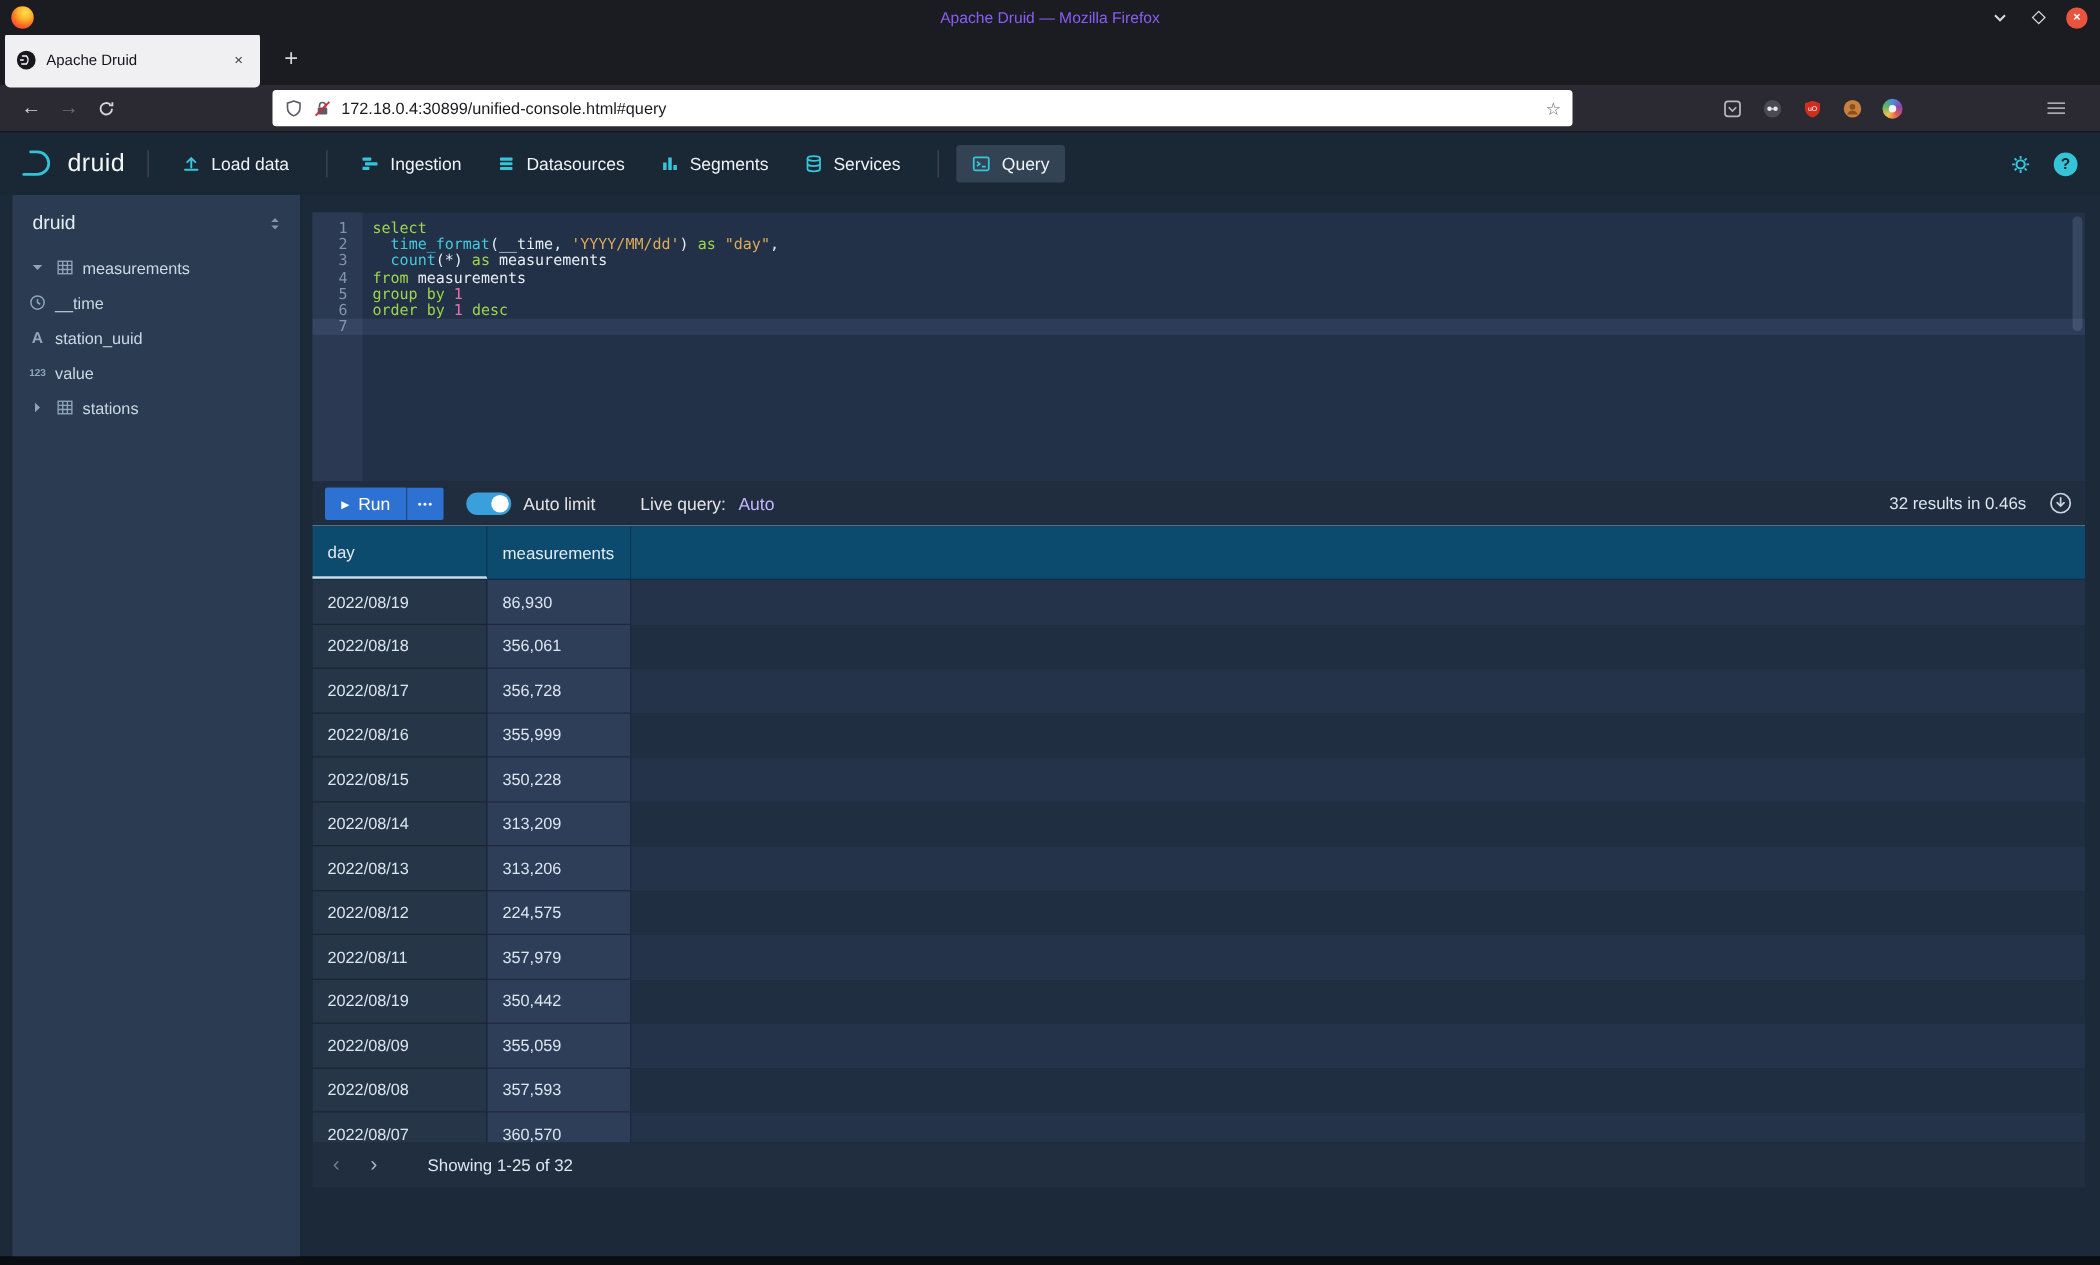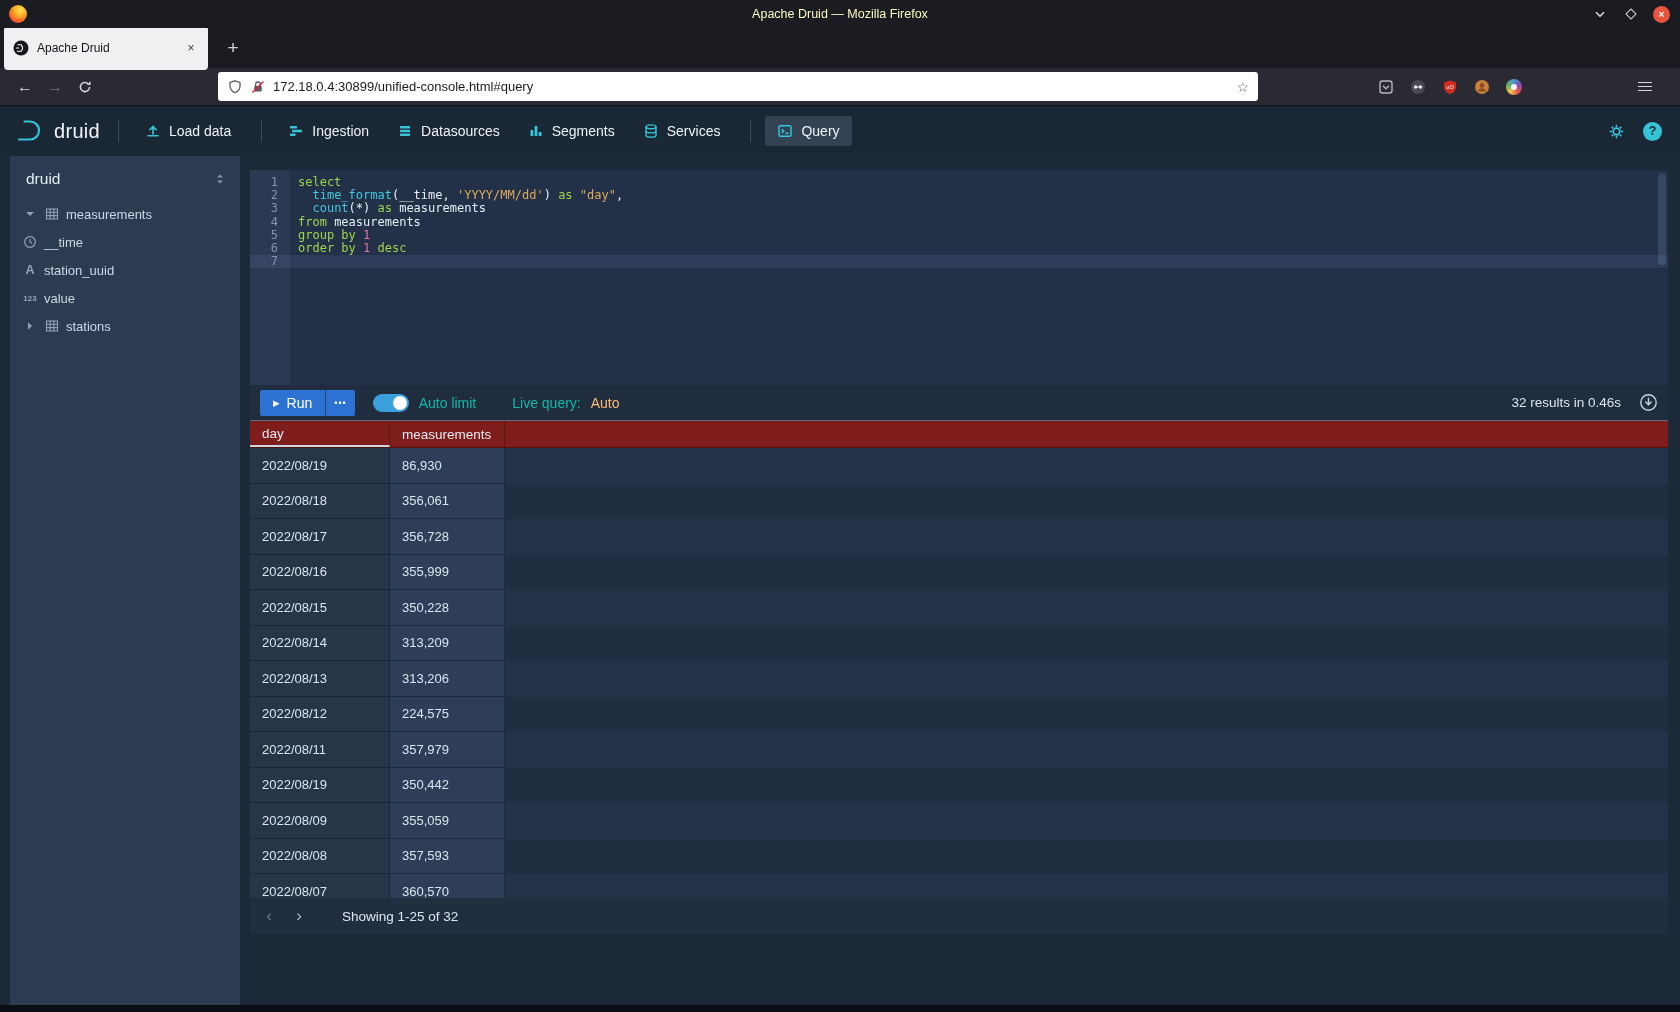--- a/index.html
+++ b/index.html
@@ -4,21 +4,21 @@
 <style>
   *{margin:0;padding:0;box-sizing:border-box}
   html,body{width:1680px;height:1012px;overflow:hidden;background:#1b2938;font-family:"Liberation Sans",sans-serif;-webkit-font-smoothing:antialiased}
   button{font-family:inherit;cursor:default}
   svg{display:block}
 
   
   .titlebar{height:28px;background:#1b1b22;display:flex;align-items:center;position:relative}
   .ff-logo{position:absolute;left:9px;top:5px;width:18px;height:18px;border-radius:50%;
     background:radial-gradient(circle at 62% 28%,#ffe14d 0%,#ffae2b 35%,#ff6a1f 62%,#e31587 100%)}
-  .win-title{width:100%;text-align:center;color:#fef9c3;font-size:12.5px}
+  .win-title{width:100%;text-align:center;color:#8b5cf6;font-size:12.5px}
   .win-controls{position:absolute;right:10px;top:0;height:28px;display:flex;align-items:center;gap:13px}
   .wc{width:18px;height:18px;display:flex;align-items:center;justify-content:center;color:#d8d8e0}
   .diamond{width:8px;height:8px;border:1.4px solid #d8d8e0;transform:rotate(45deg)}
   .wc.close{width:17px;height:17px;border-radius:50%;background:#e8543e;color:#fff;font-size:10px;font-weight:bold}
 
   .tabbar{height:40px;background:#1b1b22;display:flex;align-items:center;padding-left:4px}
   .tab{width:204px;height:44px;background:#f0eff2;border-radius:4px;display:flex;align-items:center;padding:0 9px;gap:8px}
   .tab-title{flex:1;color:#15141a;font-size:12px;white-space:nowrap;overflow:hidden}
   .tab-close{color:#42424b;font-size:12px;width:16px;text-align:center}
   .newtab{width:30px;height:30px;color:#d3d3da;font-size:19px;display:flex;align-items:center;justify-content:center;margin-left:10px}
@@ -69,28 +69,28 @@
   .cursor-line{position:absolute;left:0;right:0;top:85.2px;height:13.2px;background:rgba(130,160,210,.12);pointer-events:none}
   .ed-thumb{position:absolute;right:2px;top:3px;width:8px;height:92px;border-radius:4px;background:rgba(170,190,215,.16)}
 
   .runbar{height:35px;background:#1f2d3f;display:flex;align-items:center;padding:0 10px;gap:10px}
   .run-group{display:flex}
   .run-btn{display:flex;align-items:center;gap:7px;background:#2d72d2;border:none;color:#fff;font-size:14px;height:26px;padding:0 13px;border-radius:2px 0 0 2px}
   .play{font-size:8.5px}
   .more-btn{background:#2d72d2;border:none;border-left:1px solid rgba(0,0,0,.35);color:#fff;height:26px;padding:0 8px;border-radius:0 2px 2px 0;font-size:9px;letter-spacing:1px}
   .switch{width:36px;height:18px;border-radius:9px;background:#3aa0dc;position:relative;margin-left:8px;flex-shrink:0}
   .knob{position:absolute;right:2px;top:2px;width:14px;height:14px;border-radius:50%;background:#fff}
-  .rb-label{color:#14b8a6;font-size:14px}
+  .rb-label{color:#e5e5e5;font-size:14px}
   .lq{margin-left:26px}
-  .rb-link{color:#fdba74;font-size:14px}
+  .rb-link{color:#c4b5fd;font-size:14px}
   .rb-spacer{flex:1}
   .rb-results{color:#dce5ee;font-size:13.5px;margin-right:8px}
 
   .rtable{border-top:1px solid rgba(155,180,205,.5)}
-  .thead{display:flex;height:27px;background:#7f1d1d;border-bottom:1px solid rgba(0,0,0,.35)}
+  .thead{display:flex;height:43px;background:#0c4a6e;border-bottom:1px solid rgba(0,0,0,.35)}
   .th{display:flex;align-items:center;padding-left:12px;color:#e2eaf2;font-size:13.5px}
   .th-day{width:140px;border-bottom:2px solid #ccd7e1;border-right:1px solid rgba(0,0,0,.25)}
   .th-meas{width:115px;border-right:1px solid rgba(0,0,0,.25)}
   .th-fill{flex:1}
   .tbody{height:450px;overflow:hidden}
   .trow{display:flex;height:35.5px}
   .td{display:flex;align-items:center;padding-left:12px;font-size:13px;color:#dbe5ee}
   .td-day{width:140px;background:#273548;border-right:1px solid rgba(0,0,0,.3);border-bottom:1px solid rgba(0,0,0,.3)}
   .td-meas{width:115px;background:#2e3d58;border-right:1px solid rgba(0,0,0,.3);border-bottom:1px solid rgba(0,0,0,.3)}
   .td-fill{flex:1}

